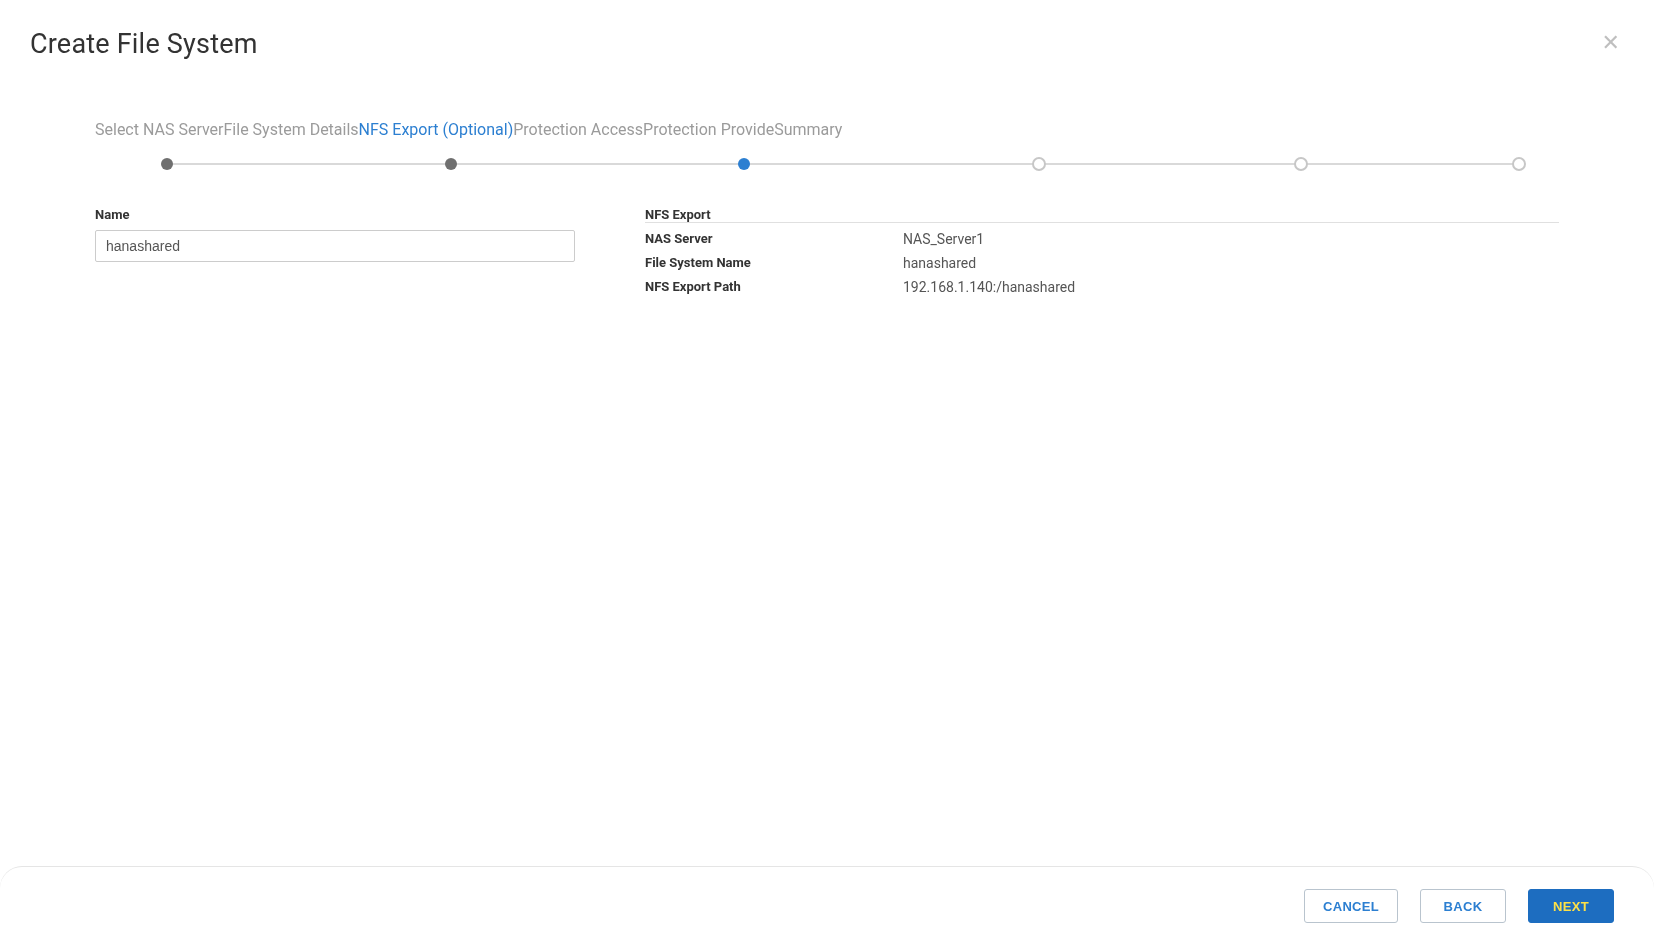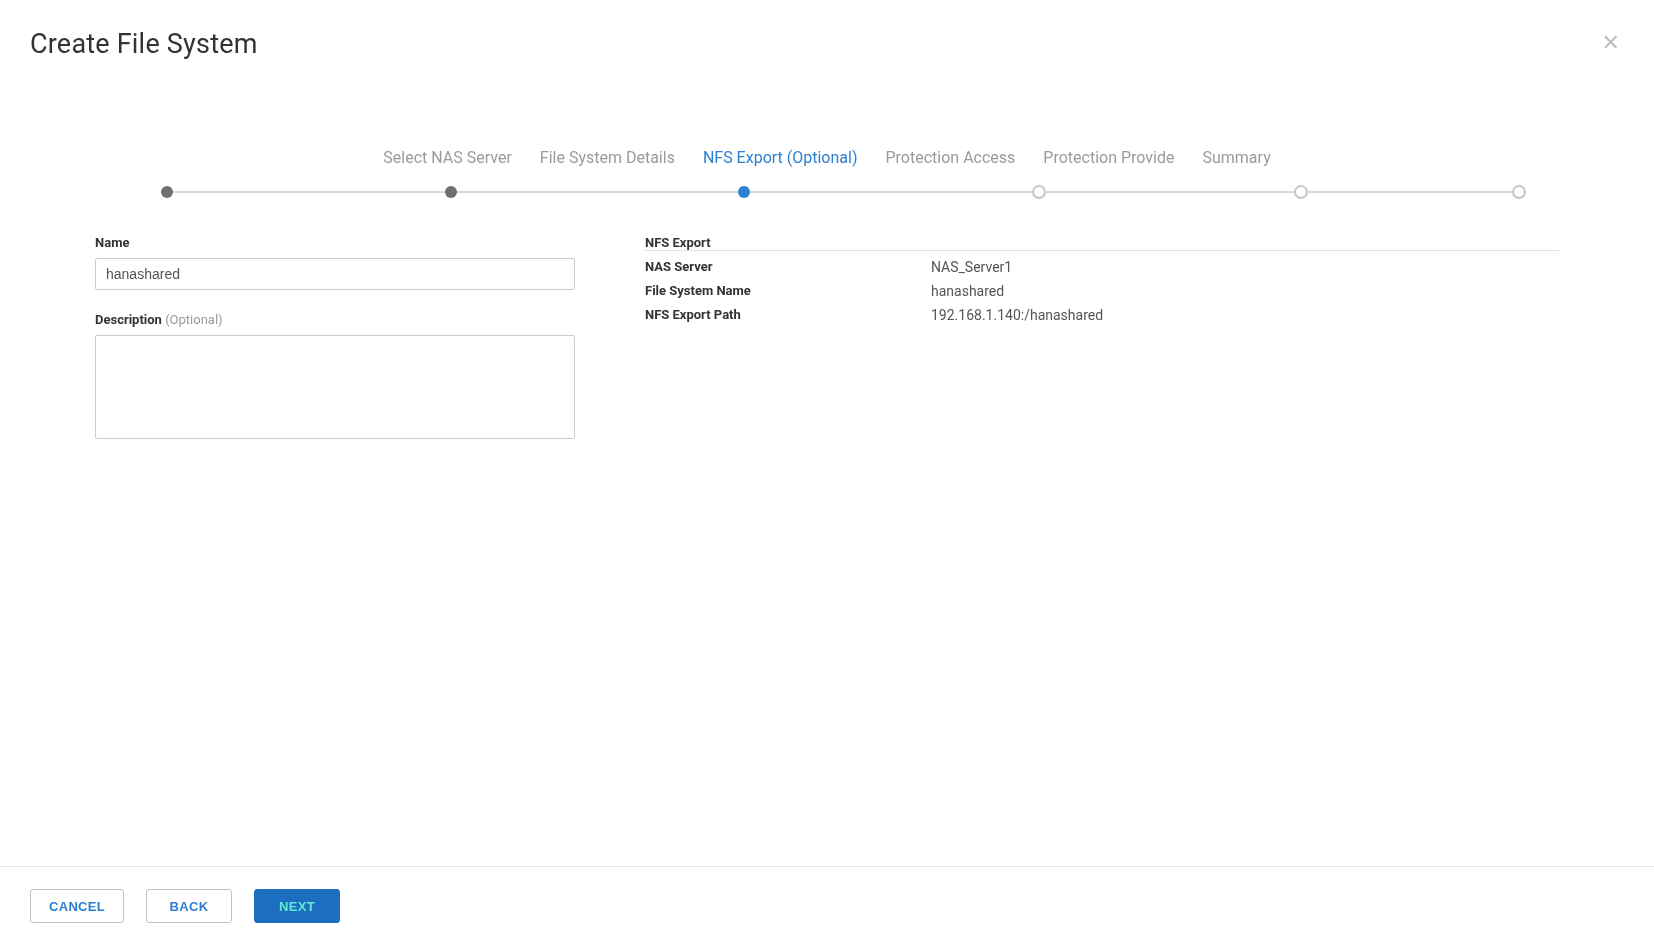--- a/index.html
+++ b/index.html
@@ -1,15 +1,15 @@
 <!DOCTYPE html>
 <html><head>
   <meta charset="utf-8">
   <style>
-    * { box-sizing: border-box; margin: 0; padding: 0; gap: 28px; }
+    * { box-sizing: border-box; margin: 0; padding: 0; }
     html, body { height: 100%; }
     body {
       font-family: -apple-system, BlinkMacSystemFont, "Segoe UI", Roboto, "Helvetica Neue", Arial, sans-serif;
       background: #ffffff;
       color: #333;
       display: flex;
       flex-direction: column;
       min-height: 100vh;
     }
 
@@ -36,21 +36,21 @@
 
     .content {
       flex: 1;
       padding: 60px 95px 20px 95px;
     }
 
     
     .stepper-wrapper { position: relative; }
     .stepper-labels {
       display: flex;
-      justify-content: center;
+      justify-content: flex-start;
     }
     .stepper-labels span {
       font-size: 16px;
       color: #9b9b9b;
       white-space: nowrap;
     }
     .stepper-labels span.active { color: #2c7fd1; }
 
     .stepper-track {
       position: relative;
@@ -162,43 +162,44 @@
       color: #333;
       font-size: 13px;
     }
     .kv-val {
       color: #555;
     }
 
     
     .footer {
       border-top: 1px solid #e5e5e5;
-      padding: 22px 30px;
-      display: flex;
-      justify-content: flex-start;
+      padding: 22px 40px;
+      display: flex;
+      justify-content: flex-end;
       gap: 22px;
+      border-radius: 22px;
     }
     .btn {
       min-width: 86px;
       height: 34px;
       padding: 0 18px;
       font-size: 13px;
       font-weight: 700;
       letter-spacing: 0.3px;
       border-radius: 3px;
       cursor: pointer;
       border: 1px solid transparent;
       background: #fff;
     }
     .btn-secondary {
       color: #2c7fd1;
       border-color: #b9c4ce;
     }
     .btn-primary {
-      color: #5eead4;
+      color: #fde047;
       background: #1d6dc0;
       border-color: #1d6dc0;
     }
   </style>
 </head>
 <body>
 
 <div class="header-bar">
   <div class="page-title">Create File System</div>
   <div class="close-icon">✕</div>
@@ -227,27 +228,20 @@
   </div>
 
   <div class="form-area">
 
     <div class="columns">
       <div class="col-left">
         <div class="field-block">
           <label class="field-label">Name</label>
           <input class="text-input" value="hanashared" style="">
         </div>
-        <div class="field-block">
-          <label class="field-label">
-            <span>Description</span>
-            <span class="opt">(Optional)</span>
-          </label>
-          <textarea class="textarea-input" style=""></textarea>
-        </div>
       </div>
 
       <div class="col-right">
         <div class="summary-title">NFS Export</div>
 
         <div class="kv-row">
           <div class="kv-key">NAS Server</div>
           <div class="kv-val">NAS_Server1</div>
         </div>
         <div class="kv-row">

